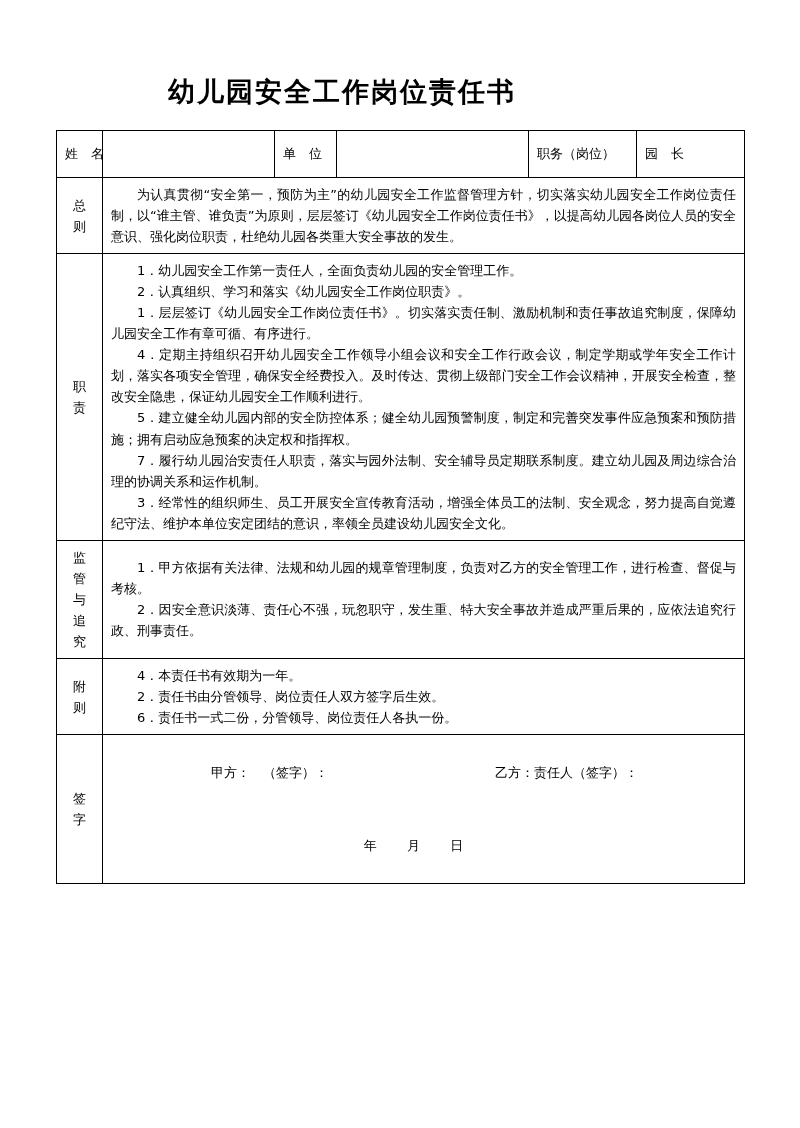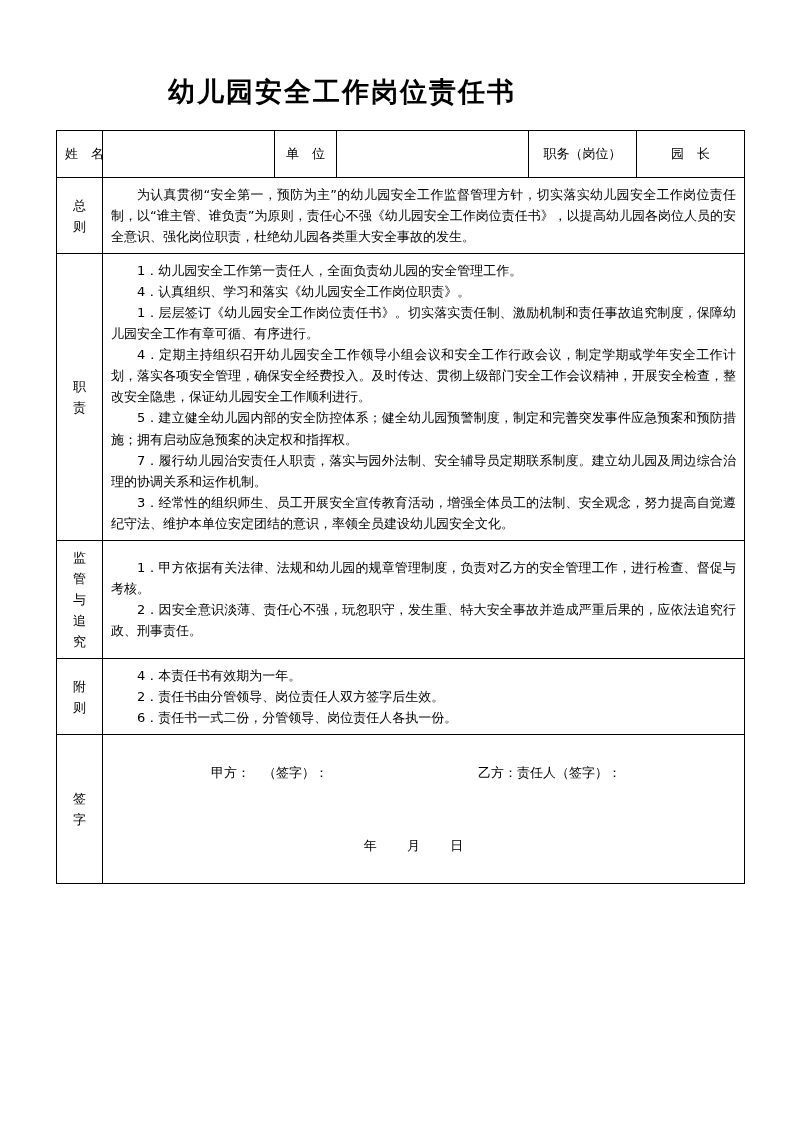--- a/index.html
+++ b/index.html
@@ -35,21 +35,21 @@
     border: 1.6px solid #000;
   }
   table.form td {
     border: 1.2px solid #000;
     padding: 6px 8px;
     font-size: 13px;
     line-height: 1.62;
     vertical-align: middle;
   }
   .lbl {
-    text-align: center;
+    text-align: left;
     white-space: nowrap;
   }
   .vert-label {
     text-align: center;
     vertical-align: middle;
     width: 46px;
     line-height: 1.75;
   }
   .vert-label span {
     display: block;
@@ -69,21 +69,21 @@
   .row-second td { height: 36px; }
   .sig-cell {
     vertical-align: top;
     padding: 22px 14px 10px 14px;
     font-size: 13px;
     height: 136px;
     position: relative;
   }
   .sig-line {
     display: flex;
-    gap: 0;
+    gap: 17px;
   }
   .sig-a { margin-left: 100px; }
   .sig-b { margin-left: 150px; }
   .date-line {
     margin-top: 52px;
     text-align: center;
     padding-right: 46px;
     letter-spacing: 0px;
   }
   .date-line .d { display: inline-block; margin-left: 26px; }
@@ -116,32 +116,32 @@
       <td class="lbl">园　长</td>
     </tr>
 
 
     <tr>
       <td class="vert-label">
         <span>总</span>
         <span>则</span>
       </td>
       <td class="body-cell" colspan="5">
-        <p>为认真贯彻“安全第一，预防为主”的幼儿园安全工作监督管理方针，切实落实幼儿园安全工作岗位责任制，以“谁主管、谁负责”为原则，责任心不强《幼儿园安全工作岗位责任书》，以提高幼儿园各岗位人员的安全意识、强化岗位职责，杜绝幼儿园各类重大安全事故的发生。</p>
+        <p>为认真贯彻“安全第一，预防为主”的幼儿园安全工作监督管理方针，切实落实幼儿园安全工作岗位责任制，以“谁主管、谁负责”为原则，层层签订《幼儿园安全工作岗位责任书》，以提高幼儿园各岗位人员的安全意识、强化岗位职责，杜绝幼儿园各类重大安全事故的发生。</p>
       </td>
     </tr>
 
     <tr>
       <td class="vert-label">
         <span>职</span>
         <span>责</span>
       </td>
       <td class="body-cell" colspan="5">
         <p>1．幼儿园安全工作第一责任人，全面负责幼儿园的安全管理工作。</p>
-        <p>4．认真组织、学习和落实《幼儿园安全工作岗位职责》。</p>
+        <p>2．认真组织、学习和落实《幼儿园安全工作岗位职责》。</p>
         <p>1．层层签订《幼儿园安全工作岗位责任书》。切实落实责任制、激励机制和责任事故追究制度，保障幼儿园安全工作有章可循、有序进行。</p>
         <p>4．定期主持组织召开幼儿园安全工作领导小组会议和安全工作行政会议，制定学期或学年安全工作计划，落实各项安全管理，确保安全经费投入。及时传达、贯彻上级部门安全工作会议精神，开展安全检查，整改安全隐患，保证幼儿园安全工作顺利进行。</p>
         <p>5．建立健全幼儿园内部的安全防控体系；健全幼儿园预警制度，制定和完善突发事件应急预案和预防措施；拥有启动应急预案的决定权和指挥权。</p>
         <p>7．履行幼儿园治安责任人职责，落实与园外法制、安全辅导员定期联系制度。建立幼儿园及周边综合治理的协调关系和运作机制。</p>
         <p>3．经常性的组织师生、员工开展安全宣传教育活动，增强全体员工的法制、安全观念，努力提高自觉遵纪守法、维护本单位安定团结的意识，率领全员建设幼儿园安全文化。</p>
       </td>
     </tr>
 
     <tr>
       <td class="vert-label">

